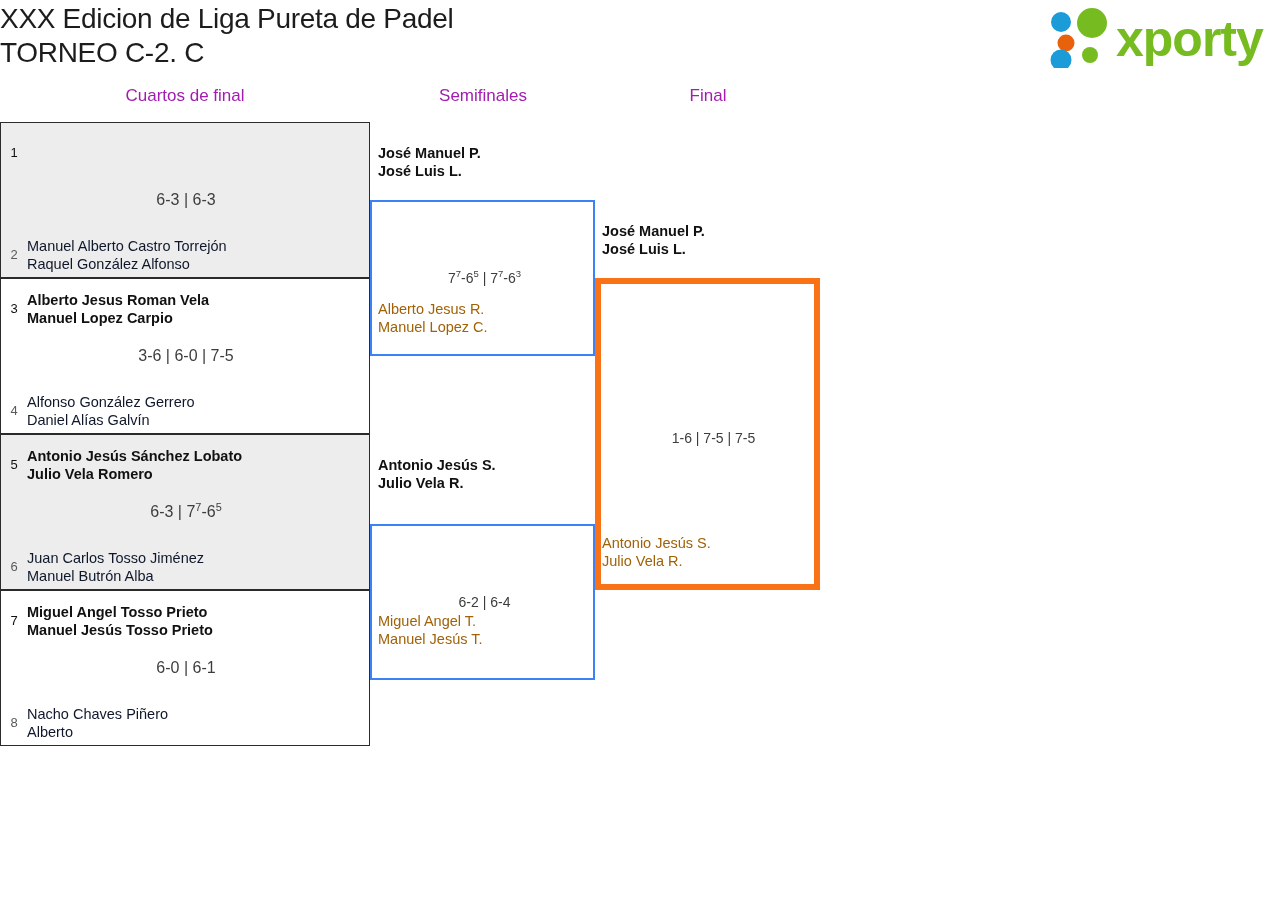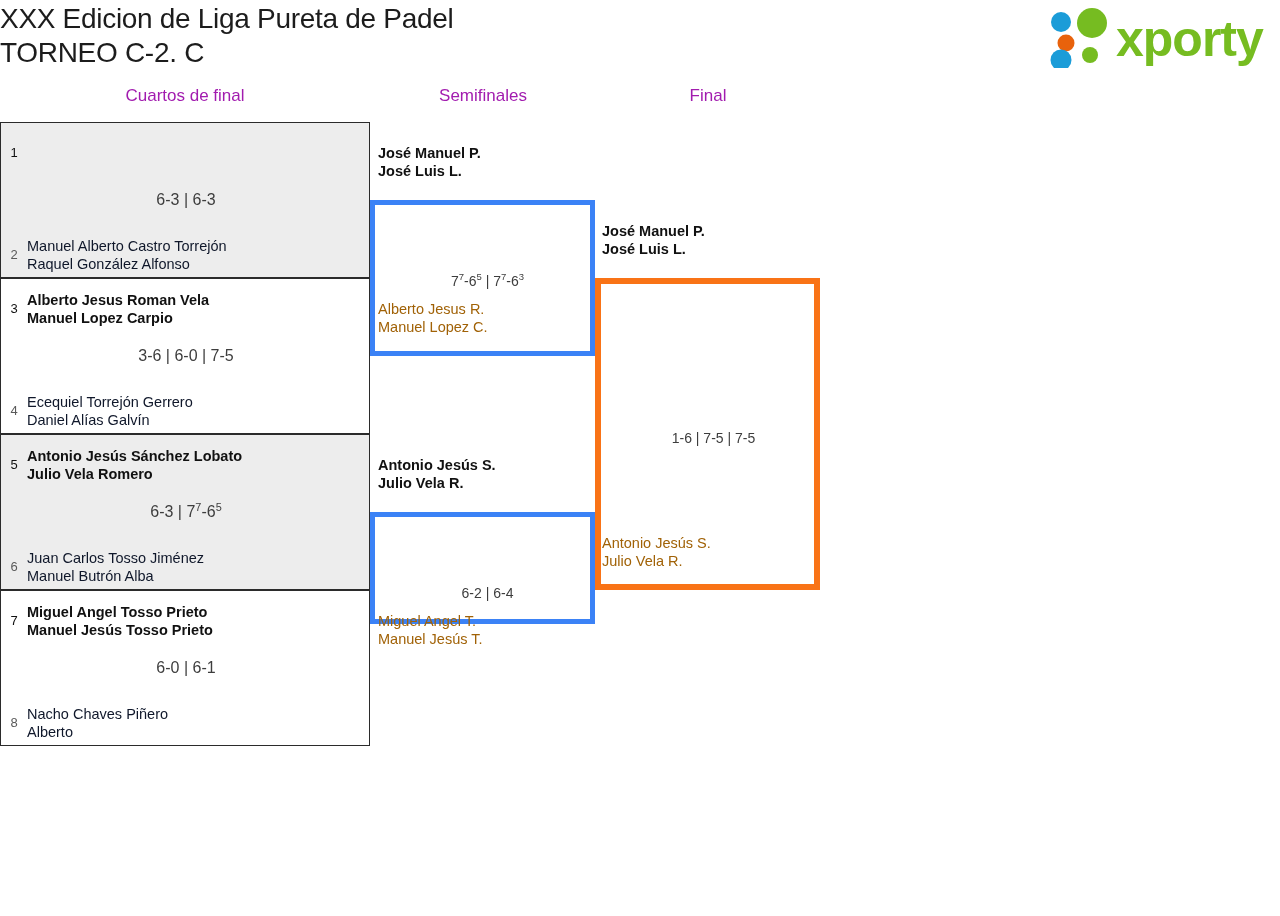--- a/index.html
+++ b/index.html
@@ -130,25 +130,25 @@
     font-size: 16px;
     color: #3d3d3d;
     white-space: nowrap;
   }
 
   
   .sf-box {
     position: absolute;
     left: 370px;
     width: 225px;
-    border: 5px solid #3b82f6;
+    border: 2px solid #3b82f6;
     background: #ffffff;
   }
   .sf-box.s0 { top: 78px;  height: 156px; }
-  .sf-box.s1 { top: 390px; height: 112px; }
+  .sf-box.s1 { top: 402px; height: 156px; }
 
   .sf-score {
     position: absolute;
     left: 0;
     top: 68px;
     width: 225px;
     text-align: center;
     font-size: 14px;
     color: #3d3d3d;
     white-space: nowrap;
@@ -260,21 +260,21 @@
       <span class="seed">3</span>
       <span class="players">
         <span class="pl">Alberto Jesus Roman Vela</span>
         <span class="pl">Manuel Lopez Carpio</span>
       </span>
     </div>
     <div class="qf-score">3-6 | 6-0 | 7-5</div>
     <div class="qf-team bottom loser">
       <span class="seed">4</span>
       <span class="players">
-        <span class="pl">Ecequiel Torrejón Gerrero</span>
+        <span class="pl">Alfonso González Gerrero</span>
         <span class="pl">Daniel Alías Galvín</span>
       </span>
     </div>
   </div>
 
   <div class="qf-match m2 shaded">
     <div class="qf-team top winner">
       <span class="seed">5</span>
       <span class="players">
         <span class="pl">Antonio Jesús Sánchez Lobato</span>

